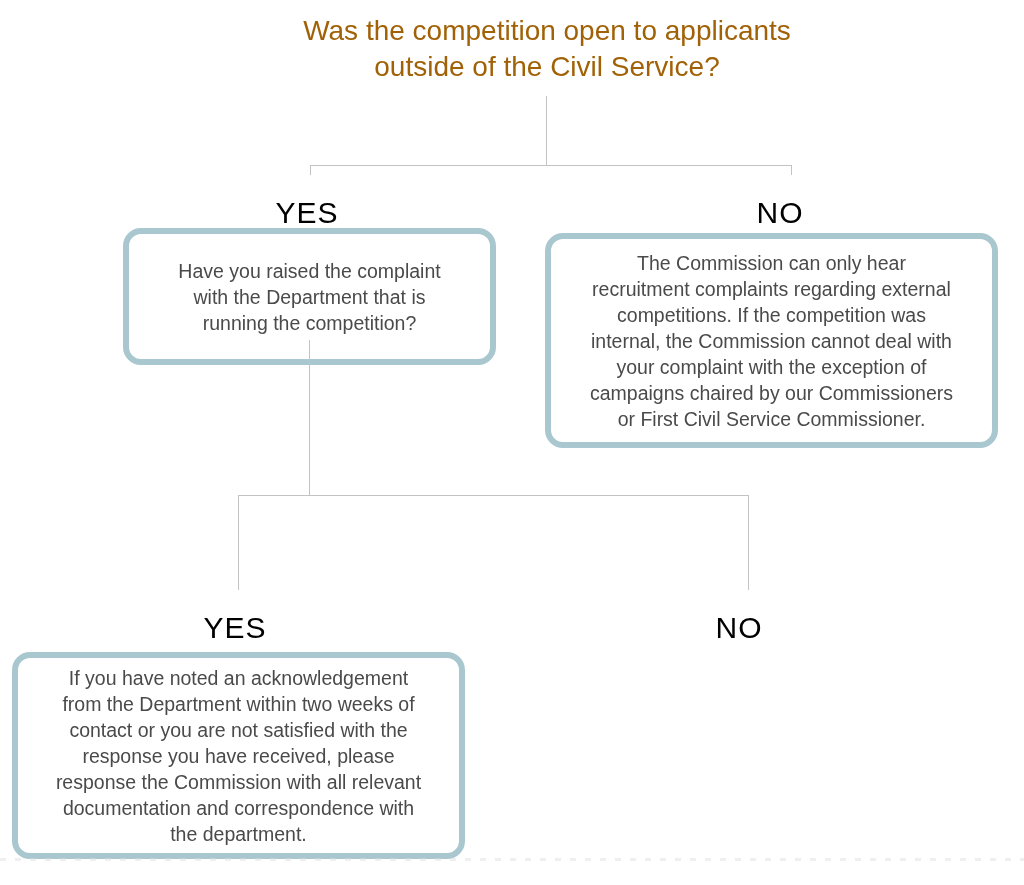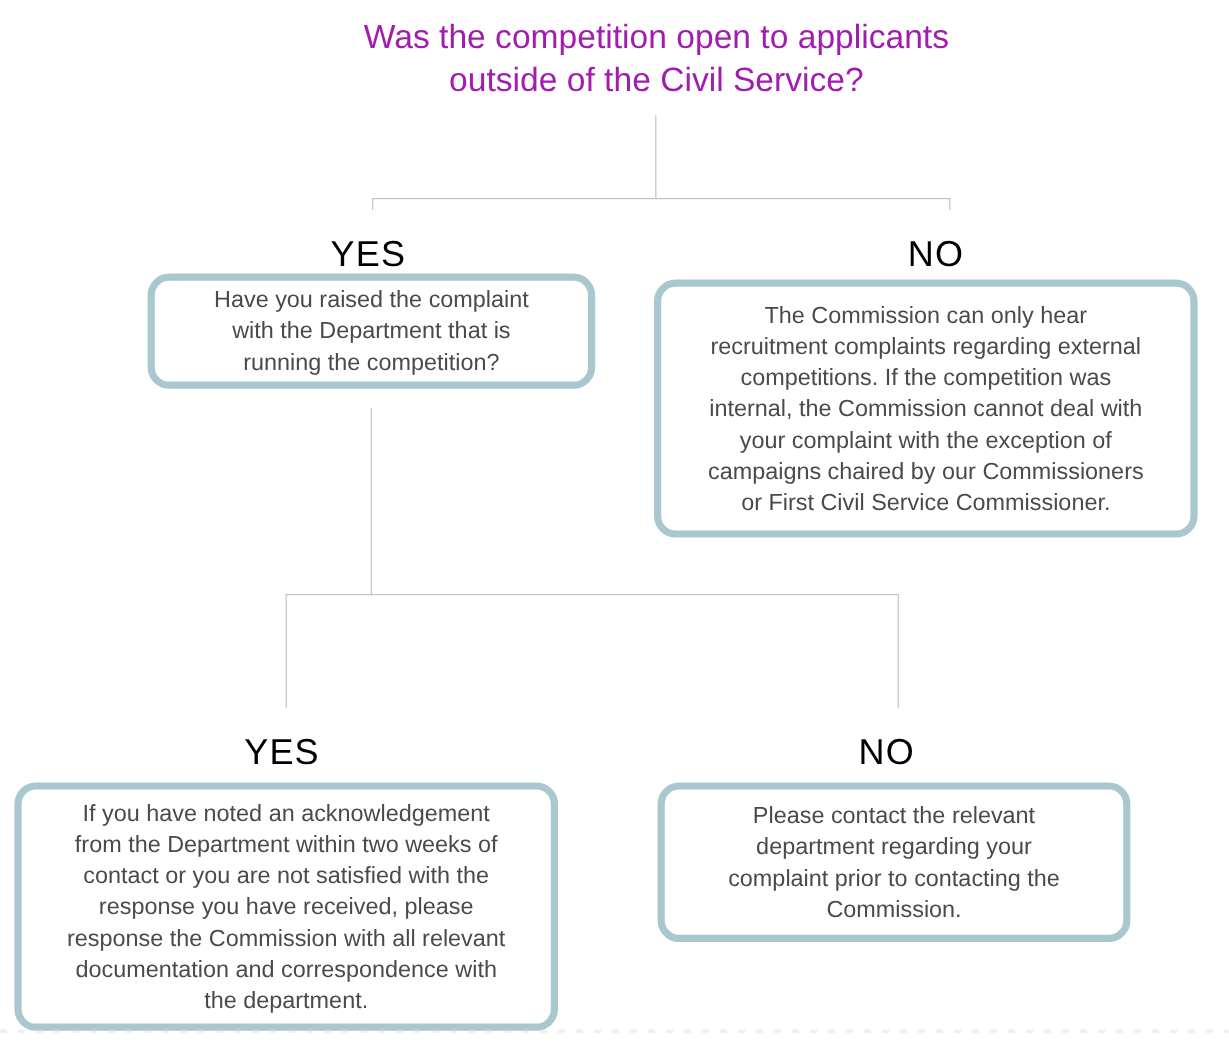--- a/index.html
+++ b/index.html
@@ -12,21 +12,21 @@
     position: relative;
     width: 1024px; height: 885px;
     background: #ffffff;
     overflow: hidden;
   }
   .flow-title {
     position: absolute;
     left: 147px; top: 13px; width: 800px;
     text-align: center;
     font-size: 28px; line-height: 36px;
-    color: #a21caf;
+    color: #a16207;
     white-space: pre-line;
   }
   .vline, .hline { position: absolute; background: #c3c3c3; }
   .branch-label {
     position: absolute;
     transform: translateX(-50%);
     font-size: 30px; line-height: 34px;
     color: #000000;
     letter-spacing: 1px;
     white-space: nowrap;
@@ -51,21 +51,21 @@
   .v-yes1-down { left: 309px; top: 340px; width: 1px; height: 156px; }
   .h-level2    { left: 238px; top: 495px; width: 511px; height: 1px; }
   .drop-l2     { left: 238px; top: 495px; width: 1px; height: 95px; }
   .drop-r2     { left: 748px; top: 495px; width: 1px; height: 95px; }
   
   .lbl-yes1 { left: 307px; top: 196px; }
   .lbl-no1  { left: 780px; top: 196px; }
   .lbl-yes2 { left: 235px; top: 611px; }
   .lbl-no2  { left: 739px; top: 611px; }
   
-  .box-yes1 { left: 123px; top: 228px; width: 373px; height: 96px; }
+  .box-yes1 { left: 123px; top: 228px; width: 373px; height: 137px; }
   .box-no1  { left: 545px; top: 233px; width: 453px; height: 215px; }
   .box-yes2 { left: 12px;  top: 652px; width: 453px; height: 207px; }
   .box-no2  { left: 548px; top: 652px; width: 394px; height: 133px; }
   .bottom-artifact {
     position: absolute;
     left: 0; top: 858px; width: 1024px; height: 3px;
     background: repeating-linear-gradient(90deg,
       #dcdcdc 0px, #dcdcdc 6px, transparent 6px, transparent 15px);
     opacity: 0.45;
   }
@@ -105,20 +105,16 @@
   <div class="branch-label lbl-yes2">YES</div>
   <div class="branch-label lbl-no2">NO</div>
 
   <div class="node-box box-yes2">If you have noted an acknowledgement
 from the Department within two weeks of
 contact or you are not satisfied with the
 response you have received, please
 response the Commission with all relevant
 documentation and correspondence with
 the department.</div>
-  <div class="node-box box-no2">Please contact the relevant
-department regarding your
-complaint prior to contacting the
-Commission.</div>
 
   <div class="bottom-artifact"></div>
 
 </div>
 
 </body></html>

